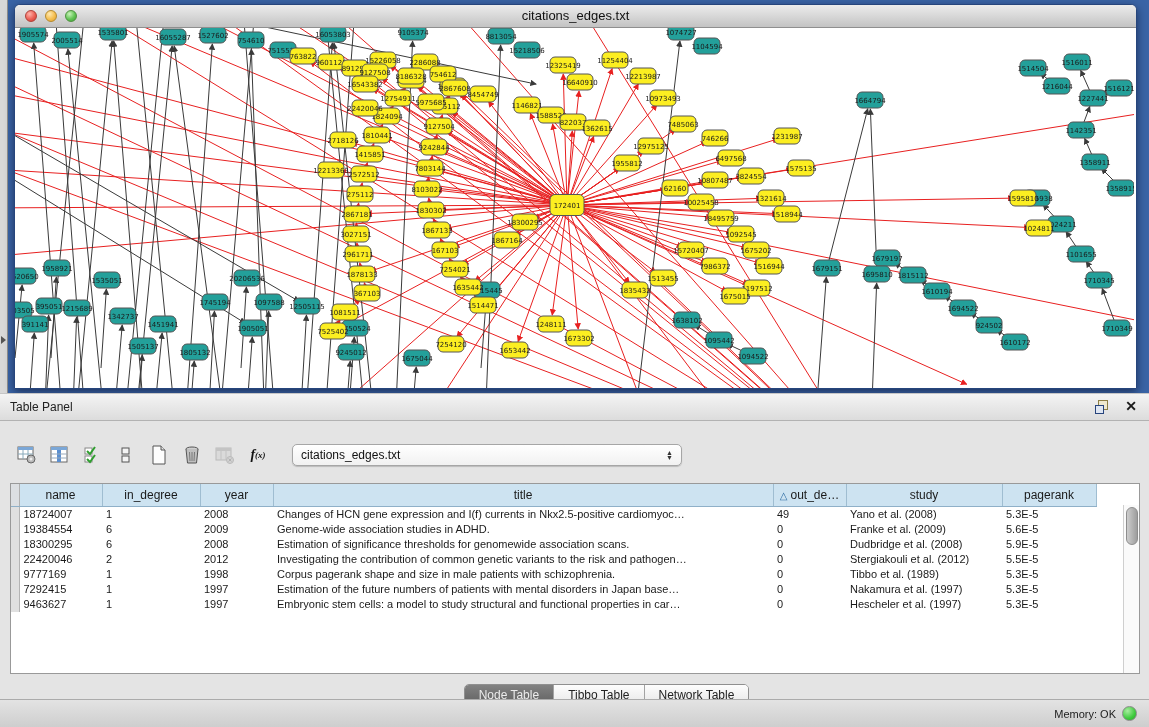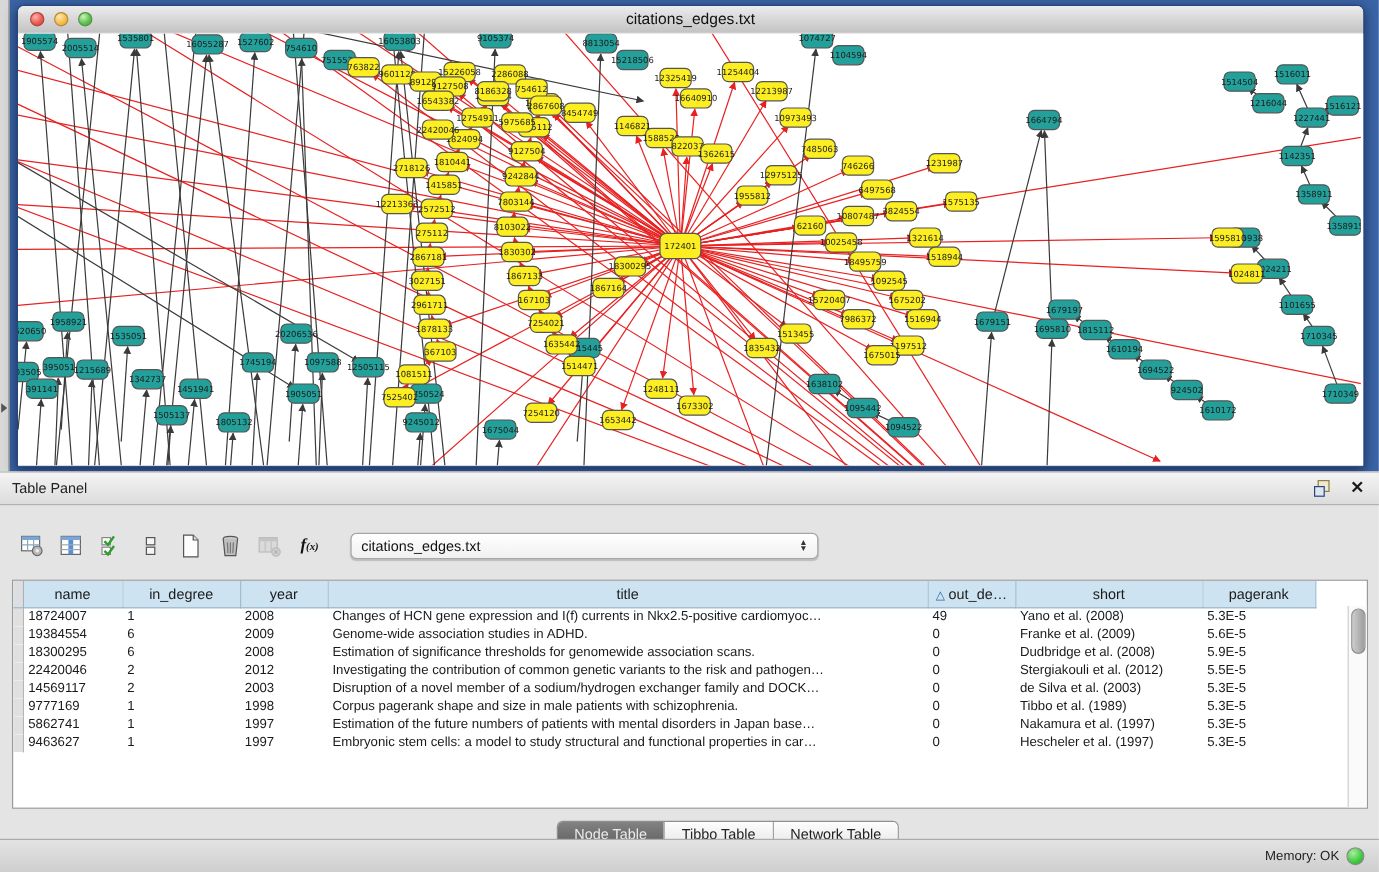--- a/index.html
+++ b/index.html
@@ -936,21 +936,21 @@
           <col style="width: 94px;">
         </colgroup>
         <thead>
           <tr>
             <th class="gutter-h"></th>
             <th><span>name</span></th>
             <th><span>in_degree</span></th>
             <th><span>year</span></th>
             <th><span>title</span></th>
             <th><span class="sort">△</span><span>out_de…</span></th>
-            <th><span>short</span></th>
+            <th><span>study</span></th>
             <th><span>pagerank</span></th>
           </tr>
         </thead>
         <tbody>
           <tr>
             <td class="gutter"></td>
             <td>18724007</td>
             <td>1</td>
             <td>2008</td>
             <td>Changes of HCN gene expression and I(f) currents in Nkx2.5-positive cardiomyoc…</td>
@@ -983,41 +983,31 @@
             <td>22420046</td>
             <td>2</td>
             <td>2012</td>
             <td>Investigating the contribution of common genetic variants to the risk and pathogen…</td>
             <td>0</td>
             <td>Stergiakouli et al. (2012)</td>
             <td>5.5E-5</td>
           </tr>
           <tr>
             <td class="gutter"></td>
-            <td>14569117</td>
-            <td>2</td>
-            <td>2003</td>
-            <td>Disruption of a novel member of a sodium/hydrogen exchanger family and DOCK…</td>
-            <td>0</td>
-            <td>de Silva et al. (2003)</td>
-            <td>5.3E-5</td>
-          </tr>
-          <tr>
-            <td class="gutter"></td>
             <td>9777169</td>
             <td>1</td>
             <td>1998</td>
             <td>Corpus pagerank shape and size in male patients with schizophrenia.</td>
             <td>0</td>
             <td>Tibbo et al. (1989)</td>
             <td>5.3E-5</td>
           </tr>
           <tr>
             <td class="gutter"></td>
-            <td>5862741</td>
+            <td>7292415</td>
             <td>1</td>
             <td>1997</td>
             <td>Estimation of the future numbers of patients with mental disorders in Japan base…</td>
             <td>0</td>
             <td>Nakamura et al. (1997)</td>
             <td>5.3E-5</td>
           </tr>
           <tr>
             <td class="gutter"></td>
             <td>9463627</td>

